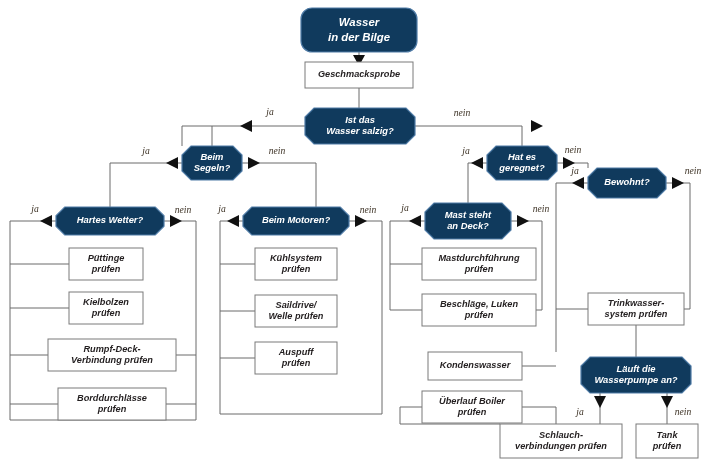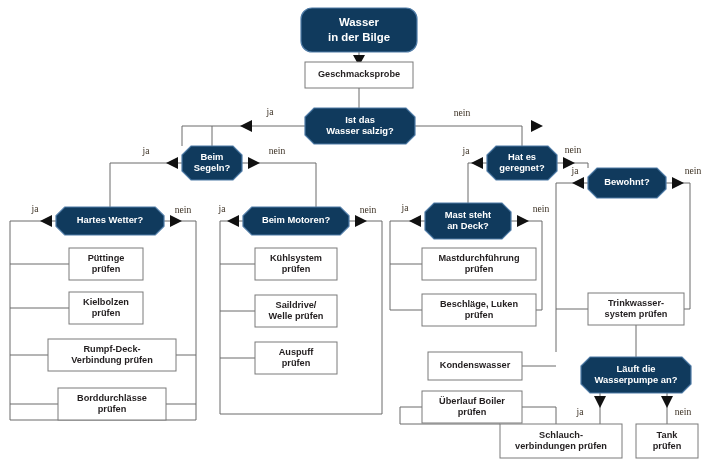--- a/index.html
+++ b/index.html
@@ -7,20 +7,21 @@
     padding: 0;
     background: #ffffff;
   }
   #chart-root {
     position: relative;
     width: 712px;
     height: 472px;
     background: #ffffff;
     font-family: "Liberation Sans", sans-serif;
     overflow: hidden;
+    font-style: italic;
   }
   svg#flow {
     position: absolute;
     left: 0;
     top: 0;
     width: 712px;
     height: 472px;
   }
   .conn {
     fill: none;

